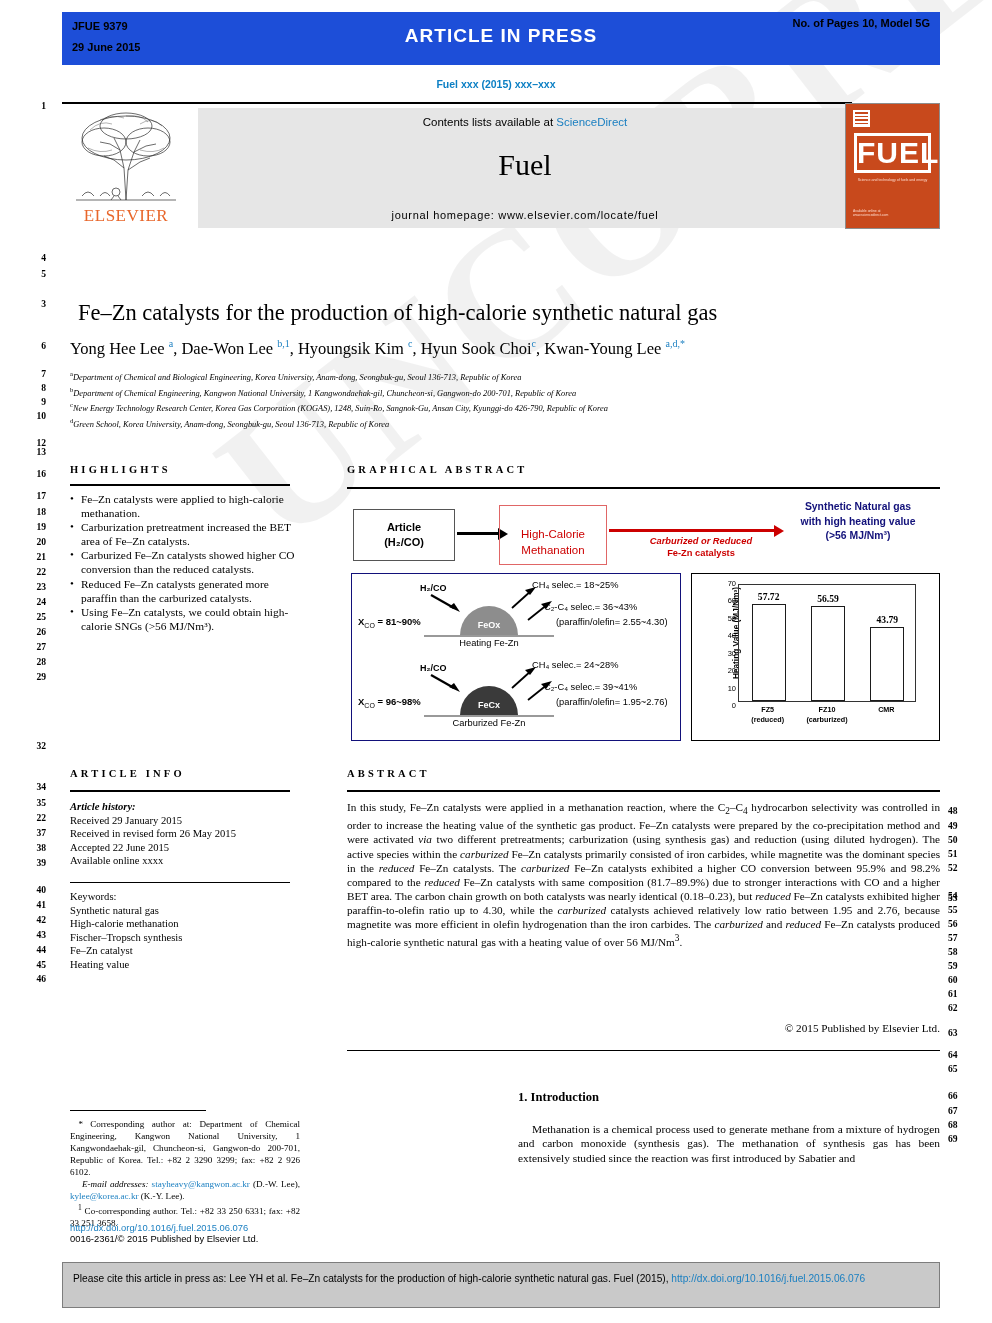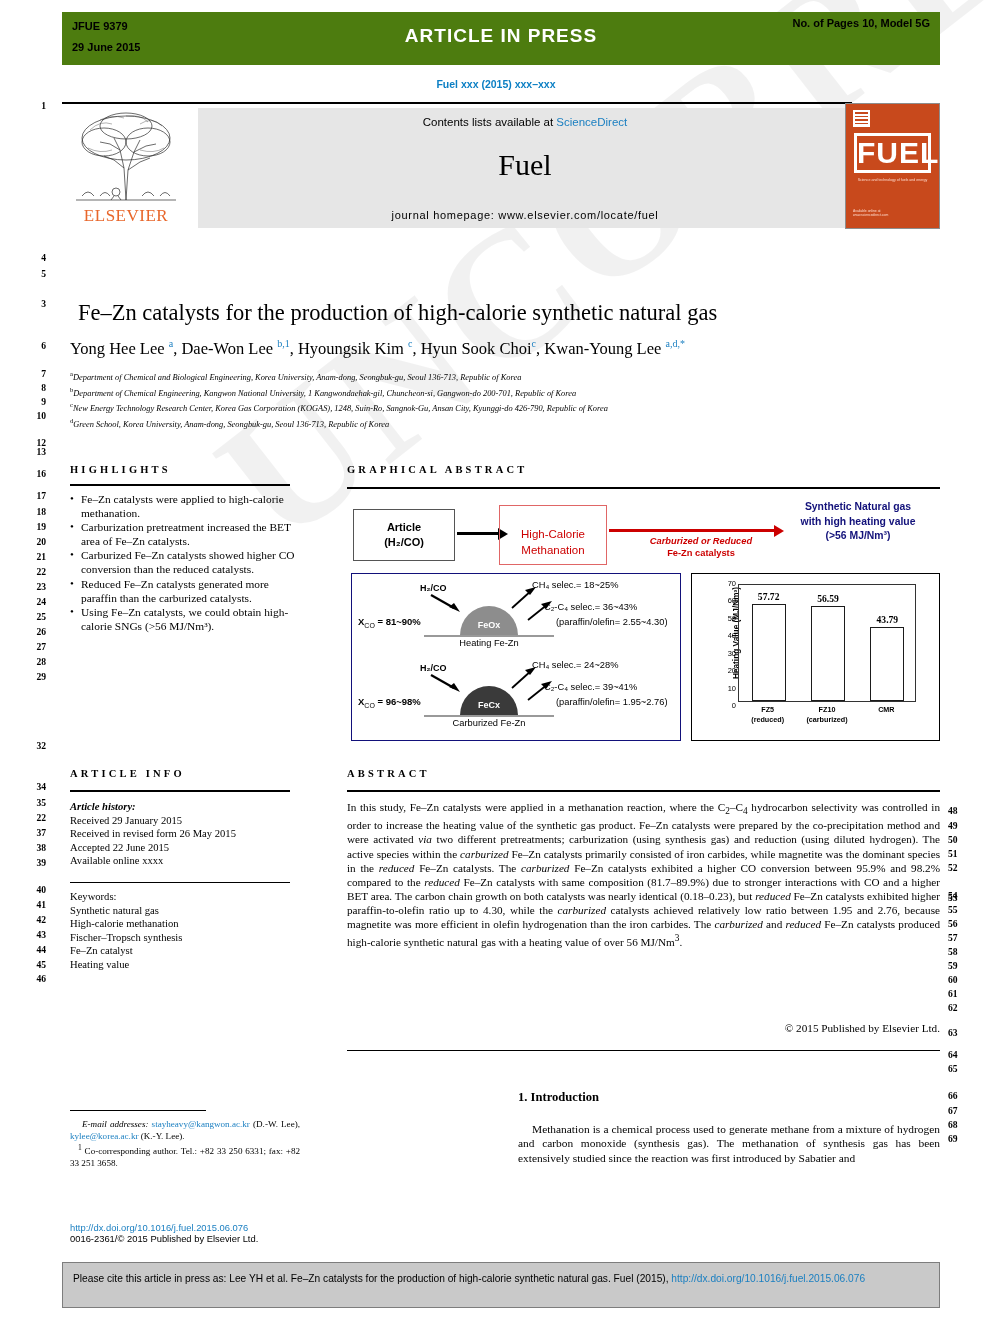--- a/index.html
+++ b/index.html
@@ -9,21 +9,21 @@
     background:#ffffff;
     font-family:"Liberation Serif", serif;
     color:#000;
     position:relative;
     overflow:hidden;
   }
 
   
   .banner {
     position:absolute; left:62px; top:12px; width:878px; height:53px;
-    background:#4d7c0f;
+    background:#1d4ed8;
   }
   .banner .left {
     position:absolute; left:10px; top:4px;
     font-family:"Liberation Sans", sans-serif;
     font-weight:bold; font-size:11px; line-height:21px;
   }
   .banner .center {
     position:absolute; left:0; right:0; top:13px; text-align:center;
     font-family:"Liberation Sans", sans-serif;
     font-weight:bold; font-size:19px; letter-spacing:1px;
@@ -538,20 +538,21 @@
 <div class="sec-head ab-head">ABSTRACT</div>
 <div class="rule-thick ab-rule"></div>
 <div class="ab-body">
     <p>In this study, Fe–Zn catalysts were applied in a methanation reaction, where the C<sub>2</sub>–C<sub>4</sub> hydrocarbon selectivity was controlled in order to increase the heating value of the synthetic gas product. Fe–Zn catalysts were prepared by the co-precipitation method and were activated <em>via</em> two different pretreatments; carburization (using synthesis gas) and reduction (using diluted hydrogen). The active species within the <em>carburized</em> Fe–Zn catalysts primarily consisted of iron carbides, while magnetite was the dominant species in the <em>reduced</em> Fe–Zn catalysts. The <em>carburized</em> Fe–Zn catalysts exhibited a higher CO conversion between 95.9% and 98.2% compared to the <em>reduced</em> Fe–Zn catalysts with same composition (81.7–89.9%) due to stronger interactions with CO and a higher BET area. The carbon chain growth on both catalysts was nearly identical (0.18–0.23), but <em>reduced</em> Fe–Zn catalysts exhibited higher paraffin-to-olefin ratio up to 4.30, while the <em>carburized</em> catalysts achieved relatively low ratio between 1.95 and 2.76, because magnetite was more efficient in olefin hydrogenation than the iron carbides. The <em>carburized</em> and <em>reduced</em> Fe–Zn catalysts produced high-calorie synthetic natural gas with a heating value of over 56 MJ/Nm<sup>3</sup>.</p>
   </div>
 <div class="ab-copy">© 2015 Published by Elsevier Ltd.</div>
 <div class="rule-thin ab-rule3"></div>
 
 <div class="rule-thin fn-rule"></div>
 <div class="fn-body">
+  <div style="text-indent:8px;"><span class="it">*</span> Corresponding author at: Department of Chemical Engineering, Kangwon National University, 1 Kangwondaehak-gil, Chuncheon-si, Gangwon-do 200-701, Republic of Korea. Tel.: +82 2 3290 3299; fax: +82 2 926 6102.</div>
   <div style="text-indent:12px;"><span class="it">E-mail addresses:</span> <span class="lnk">stayheavy@kangwon.ac.kr</span> (D.-W. Lee), <span class="lnk">kylee@korea.ac.kr</span> (K.-Y. Lee).</div>
   <div style="text-indent:8px;"><sup>1</sup> Co-corresponding author. Tel.: +82 33 250 6331; fax: +82 33 251 3658.</div>
 </div>
 <div class="doi-line">http://dx.doi.org/10.1016/j.fuel.2015.06.076</div>
 <div class="issn-line">0016-2361/© 2015 Published by Elsevier Ltd.</div>
 
 <div class="intro-head">1. Introduction</div>
 <div class="intro-body">
     <p>Methanation is a chemical process used to generate methane from a mixture of hydrogen and carbon monoxide (synthesis gas). The methanation of synthesis gas has been extensively studied since the reaction was first introduced by Sabatier and</p>
   </div>

